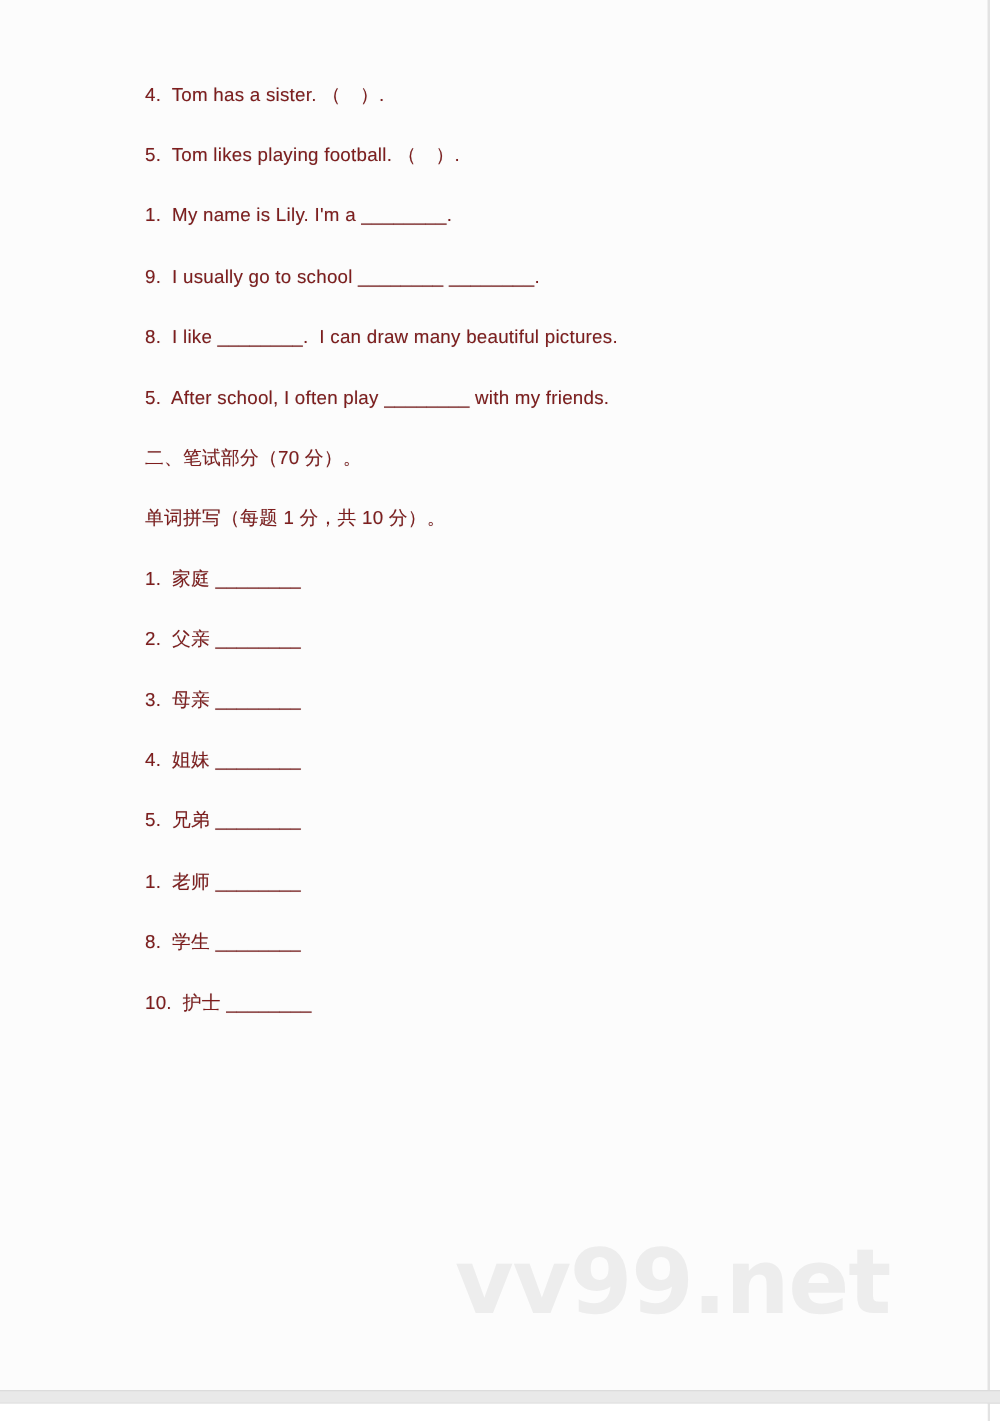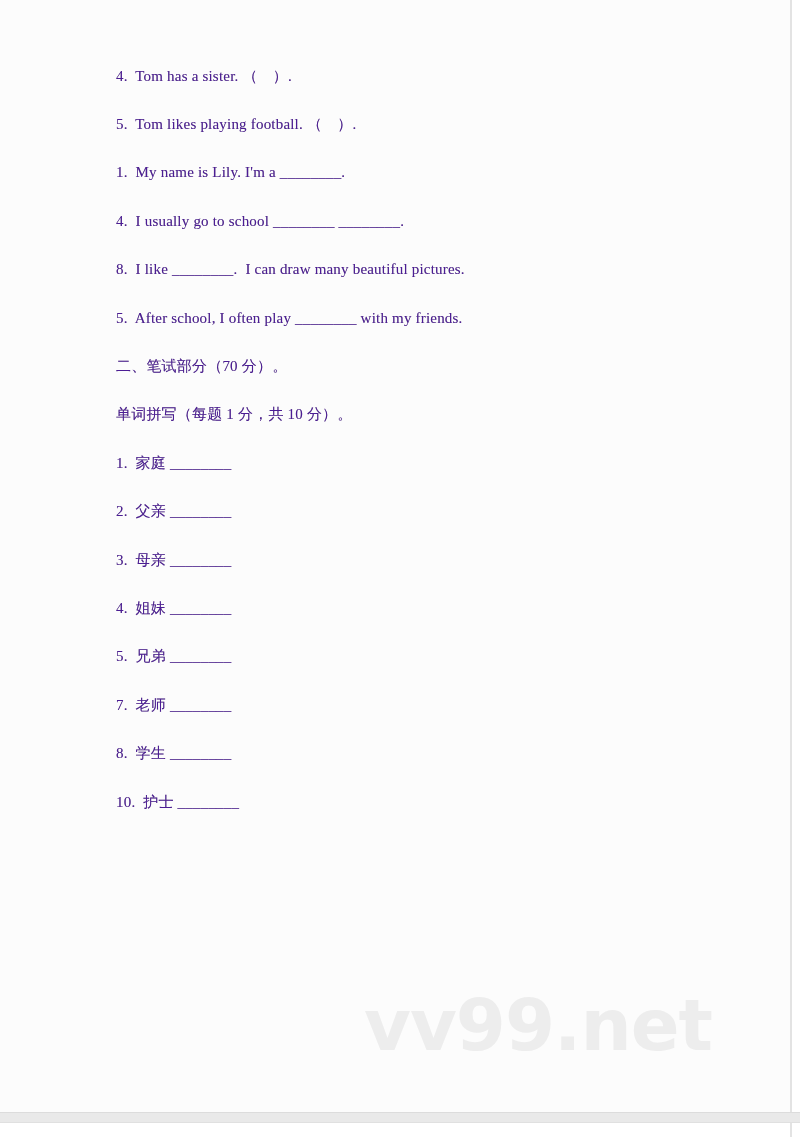--- a/index.html
+++ b/index.html
@@ -28,23 +28,23 @@
     left: 116px;
     top: 52px;
     right: 30px;
   }
   .line {
     margin: 0;
     height: 48.4px;
     display: flex;
     align-items: center;
     white-space: pre;
-    font-family: Liberation Serif, serif;
+    font-family: Liberation Sans, sans-serif;
     font-size: 15px;
-    color: #4c1d95;
+    color: #7f1d1d;
     letter-spacing: 0.2px;
     text-shadow: 0 0 0.6px rgba(70,70,70,0.45);
   }
   
   .watermark {
     position: absolute;
     left: 364px;
     top: 983px;
     font-family: "DejaVu Sans", "Liberation Sans", sans-serif;
     font-weight: bold;
@@ -89,34 +89,34 @@
 
 <div class="viewport">
   <div class="page">
     <div class="content">
 
       <p class="line">4.  Tom has a sister. （　）.</p>
       <p class="line">5.  Tom likes playing football. （　）.</p>
 
 
       <p class="line">1.  My name is Lily. I'm a ________.</p>
-      <p class="line">4.  I usually go to school ________ ________.</p>
+      <p class="line">9.  I usually go to school ________ ________.</p>
       <p class="line">8.  I like ________.  I can draw many beautiful pictures.</p>
       <p class="line">5.  After school, I often play ________ with my friends.</p>
 
       <p class="line">二、笔试部分（70 分）。</p>
 
       <p class="line">单词拼写（每题 1 分，共 10 分）。</p>
 
       <p class="line">1.  家庭 ________</p>
       <p class="line">2.  父亲 ________</p>
       <p class="line">3.  母亲 ________</p>
       <p class="line">4.  姐妹 ________</p>
       <p class="line">5.  兄弟 ________</p>
-      <p class="line">7.  老师 ________</p>
+      <p class="line">1.  老师 ________</p>
       <p class="line">8.  学生 ________</p>
       <p class="line">10.  护士 ________</p>
 
     </div>
 
     <div class="watermark">vv99.net</div>
   </div>
 
   <div class="right-edge"></div>
   <div class="page-gap"></div>

